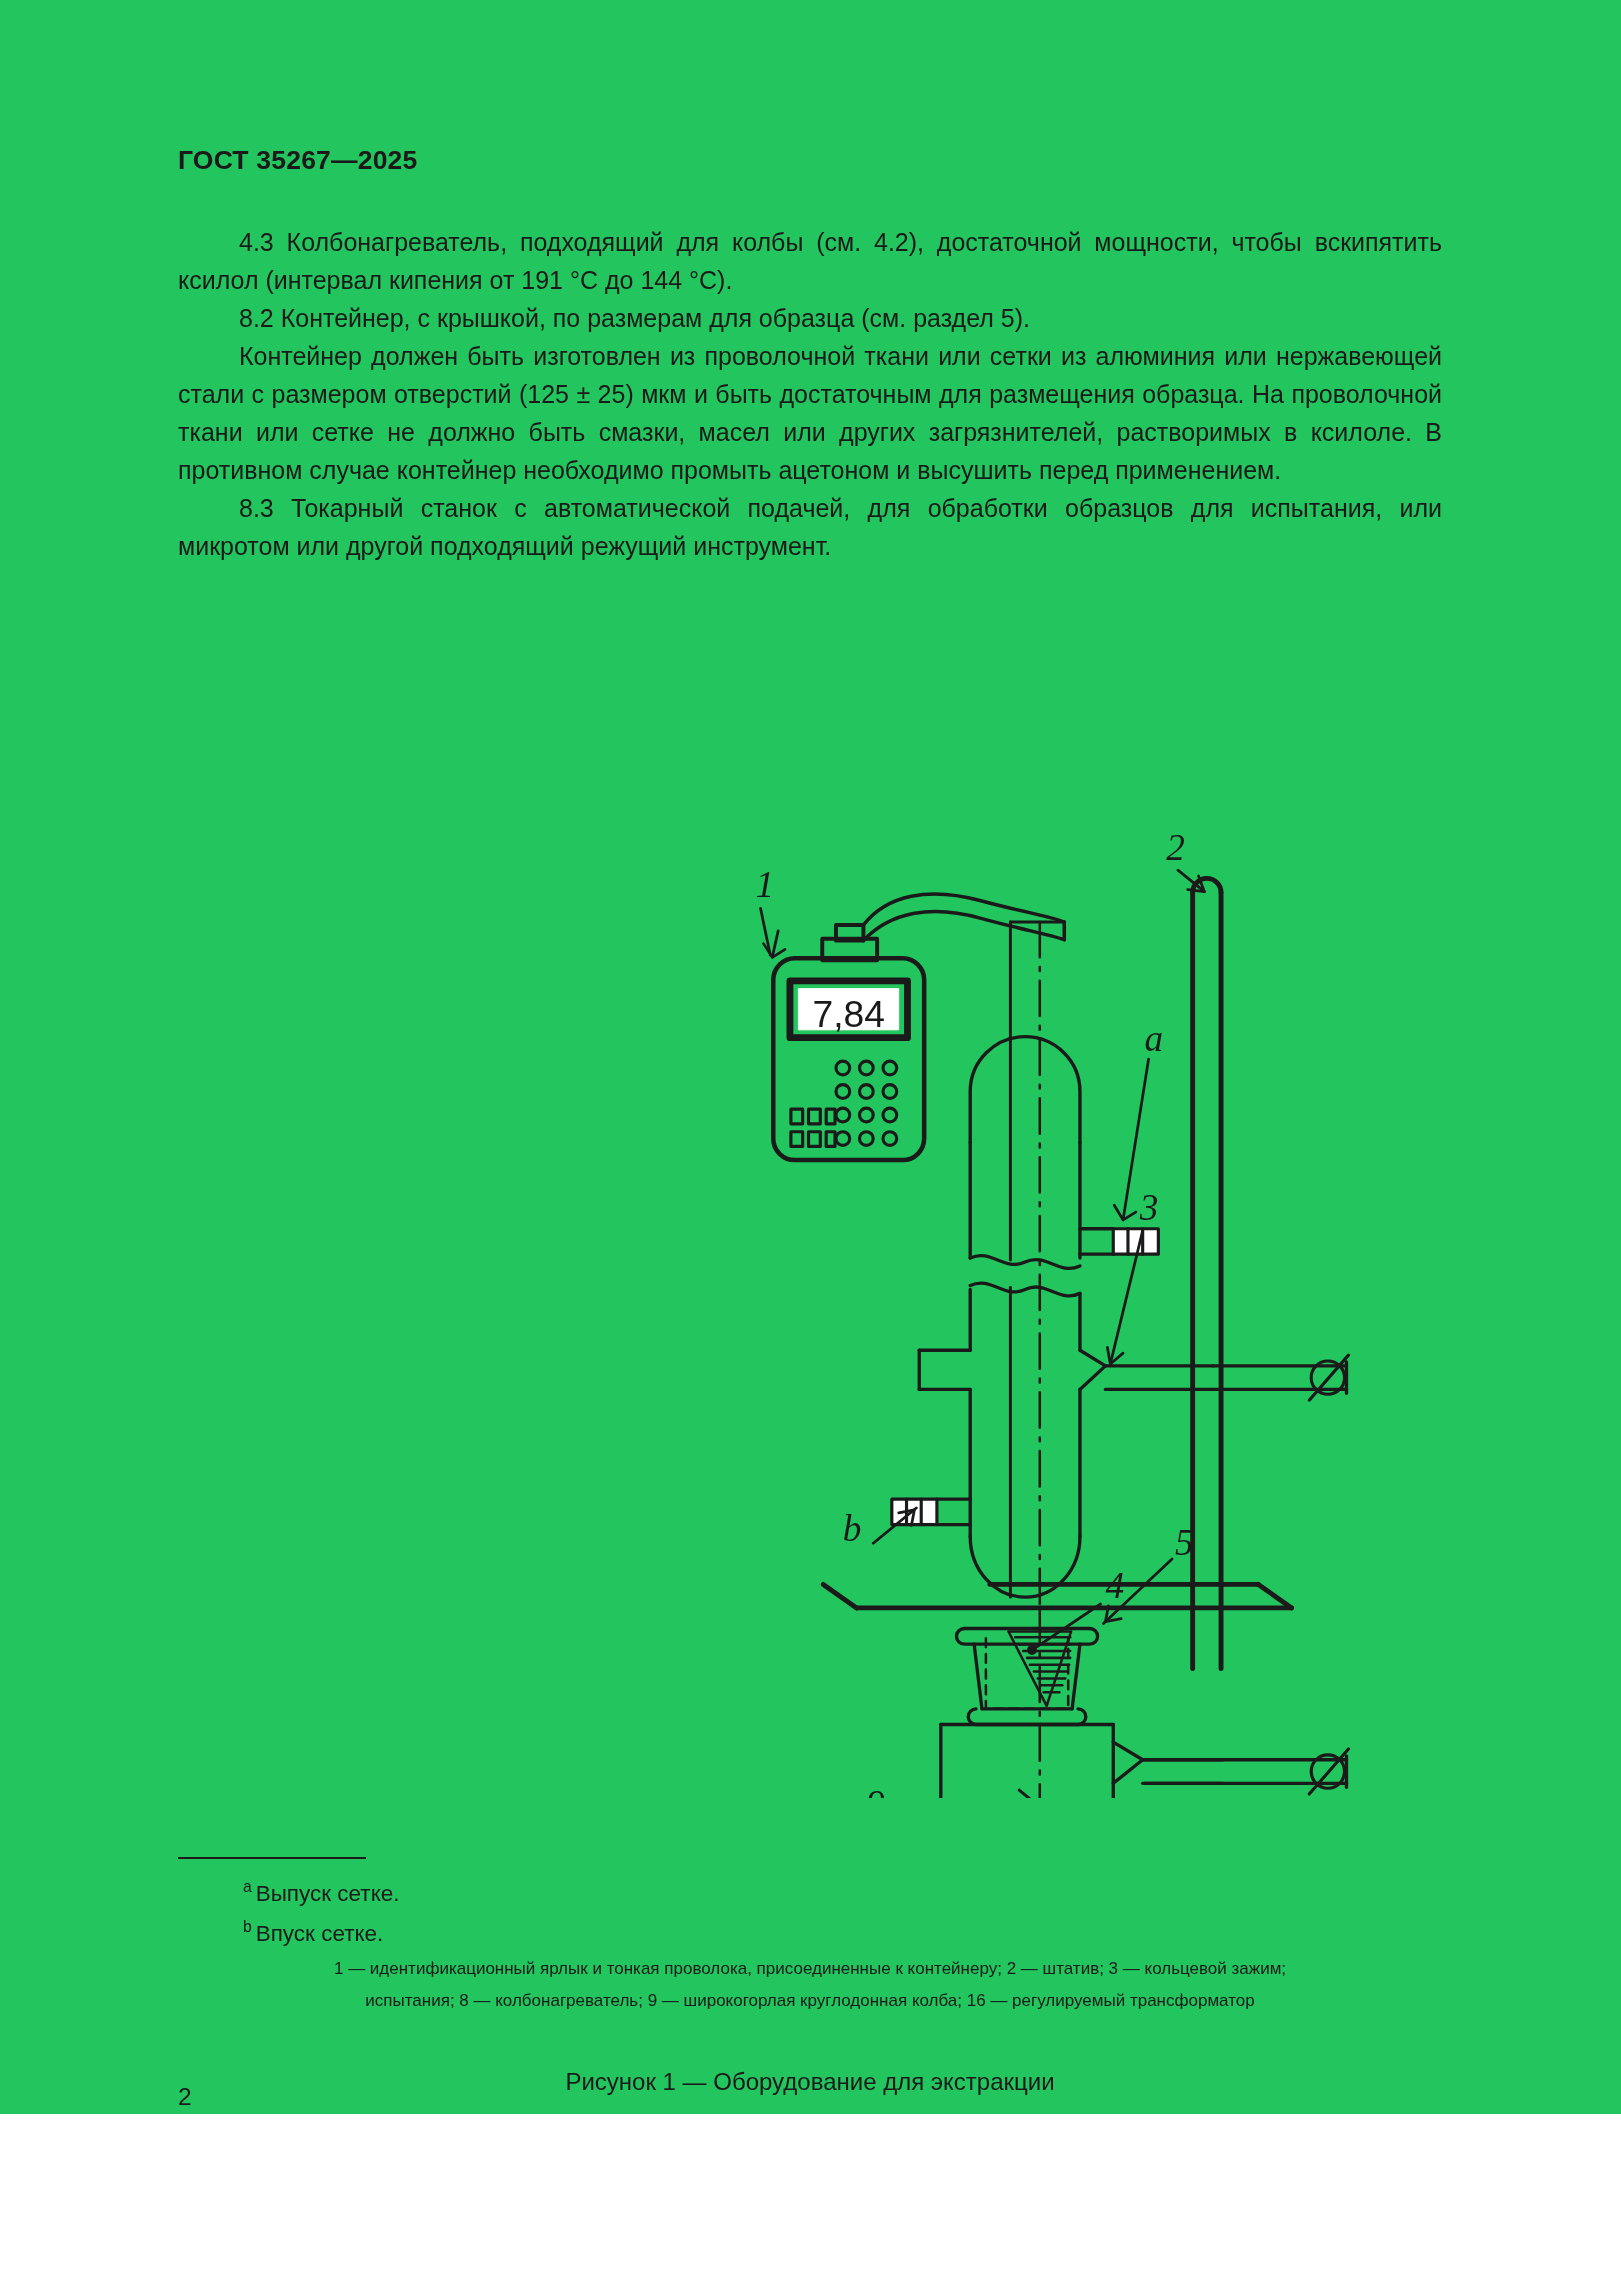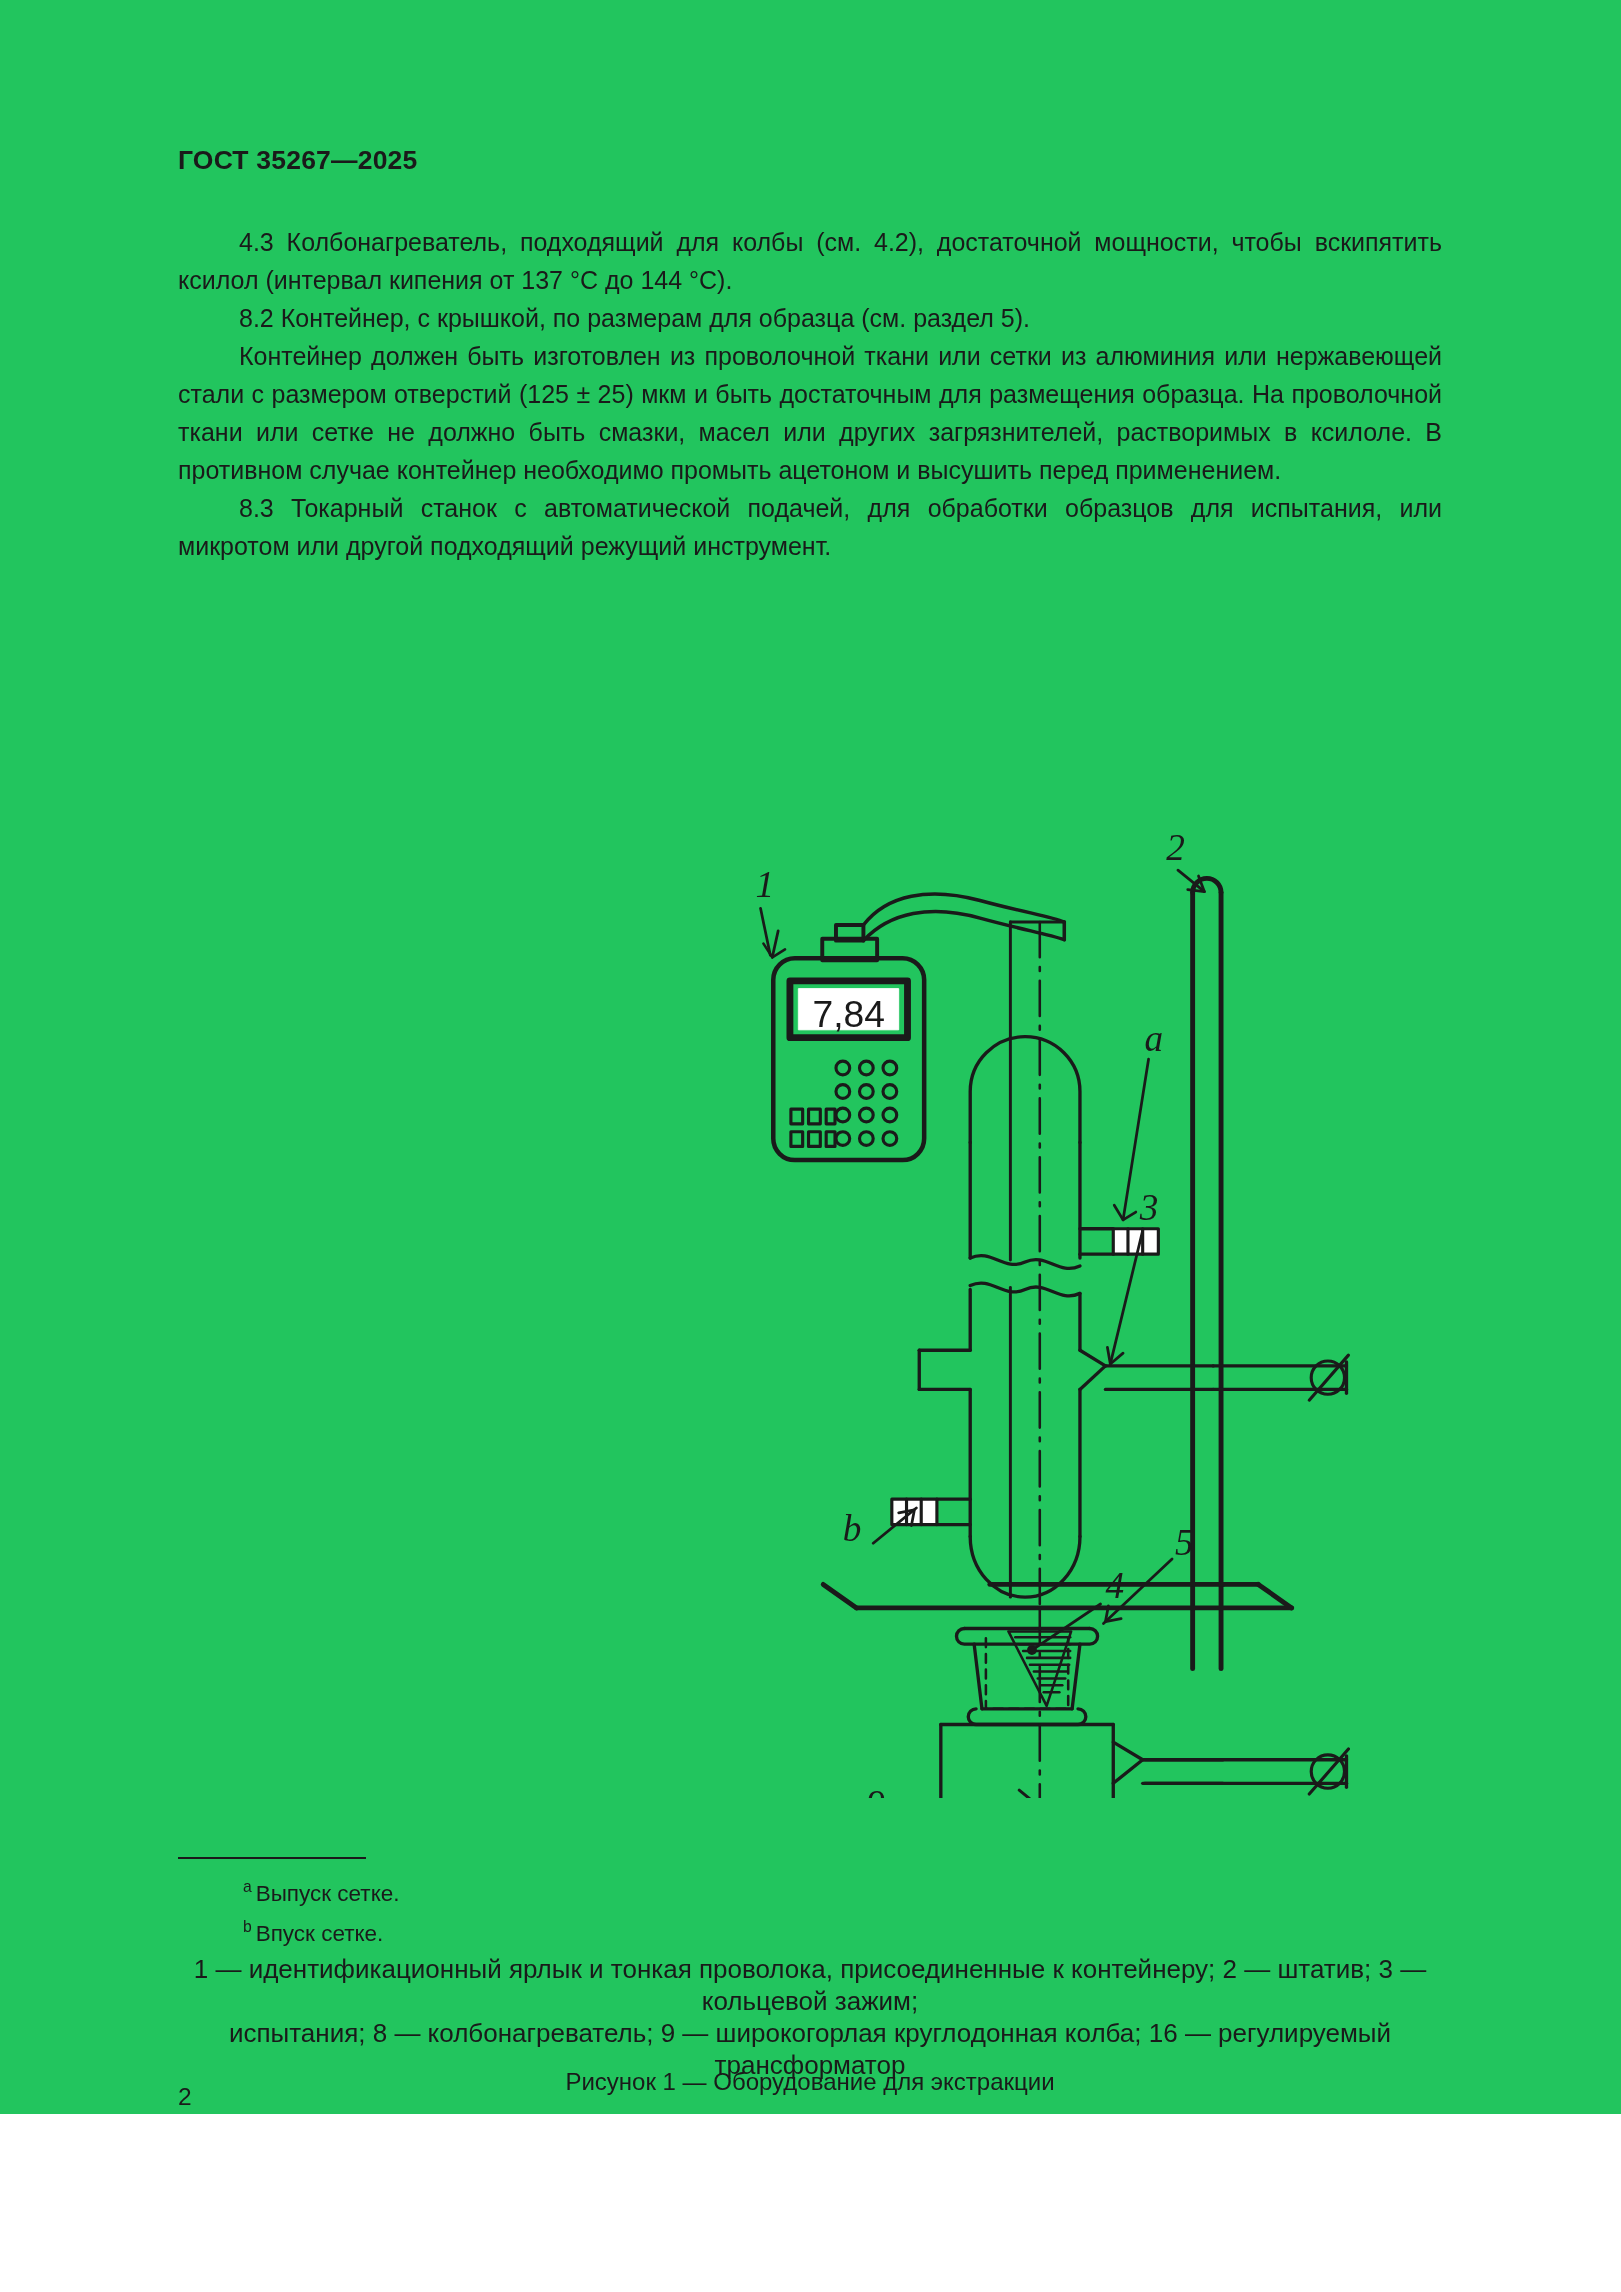--- a/index.html
+++ b/index.html
@@ -72,21 +72,21 @@
   .footnotes sup {
     font-size: 15.7px;
     vertical-align: super;
     margin-right: 3.9px;
   }
   .legend {
     position: absolute;
     left: 178px;
     top: 1953px;
     width: 1264px;
-    font-size: 26px;
+    font-size: 17px;
     line-height: 32px;
     text-align: center;
   }
   .fig-caption {
     position: absolute;
     left: 178px;
     top: 2068px;
     width: 1264px;
     text-align: center;
     font-size: 24px;
@@ -99,21 +99,21 @@
   }
 </style>
 </head>
 <body>
 
 <div class="page">
 
   <div class="header">ГОСТ 35267—2025</div>
 
   <div class="body-text">
-    <p>4.3  Колбонагреватель, подходящий для колбы (см. 4.2), достаточной мощности, чтобы вскипятить ксилол (интервал кипения от 137 °С до 144 °С).</p>
+    <p>4.3  Колбонагреватель, подходящий для колбы (см. 4.2), достаточной мощности, чтобы вскипятить ксилол (интервал кипения от 191 °С до 144 °С).</p>
     <p>8.2  Контейнер, с крышкой, по размерам для образца (см. раздел 5).</p>
     <p>Контейнер должен быть изготовлен из проволочной ткани или сетки из алюминия или нержавеющей стали с размером отверстий (125 ± 25) мкм и быть достаточным для размещения образца. На проволочной ткани или сетке не должно быть смазки, масел или других загрязнителей, растворимых в ксилоле. В противном случае контейнер необходимо промыть ацетоном и высушить перед применением.</p>
     <p>8.3  Токарный станок с автоматической подачей, для обработки образцов для испытания, или микротом или другой подходящий режущий инструмент.</p>
   </div>
 
   <div class="fig-wrap">
     <svg width="1621" height="1264" viewBox="0 0 1654 1290" xmlns="http://www.w3.org/2000/svg">
       <defs>
         <g id="barb">
           <rect x="0" y="0" width="46" height="26" fill="#fff" stroke="#1a1a1a" stroke-width="3.2"></rect>

